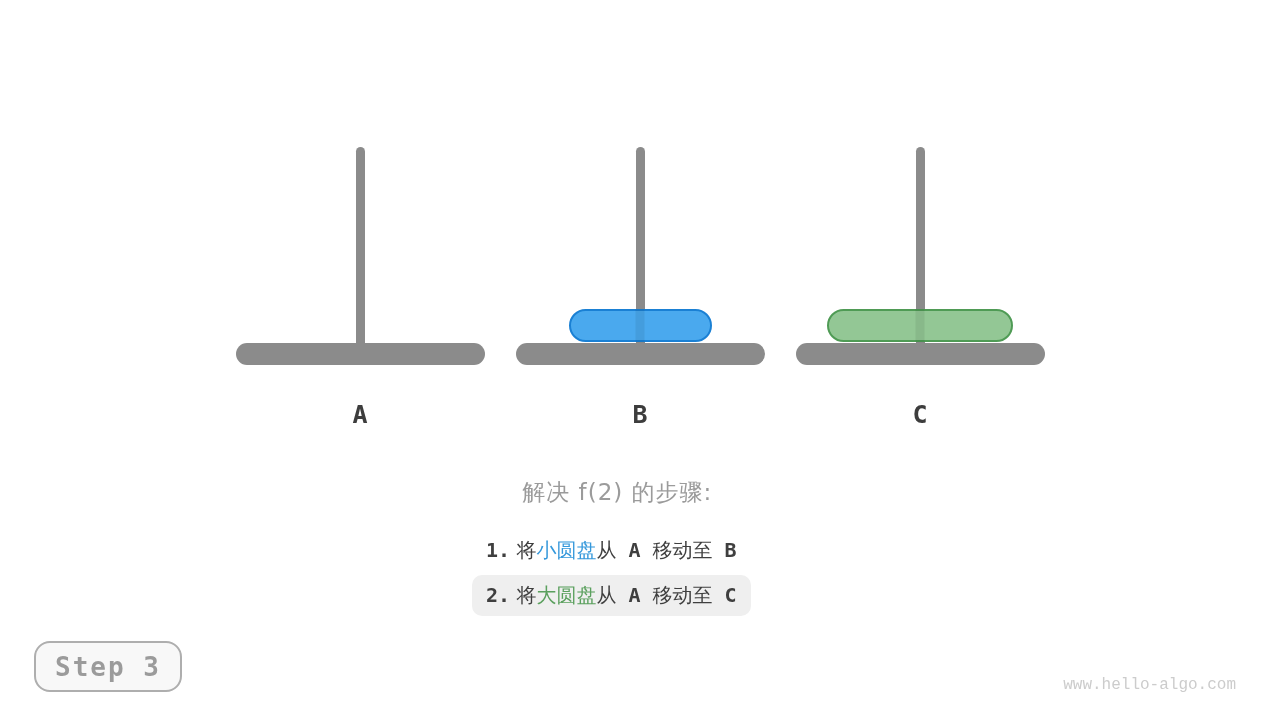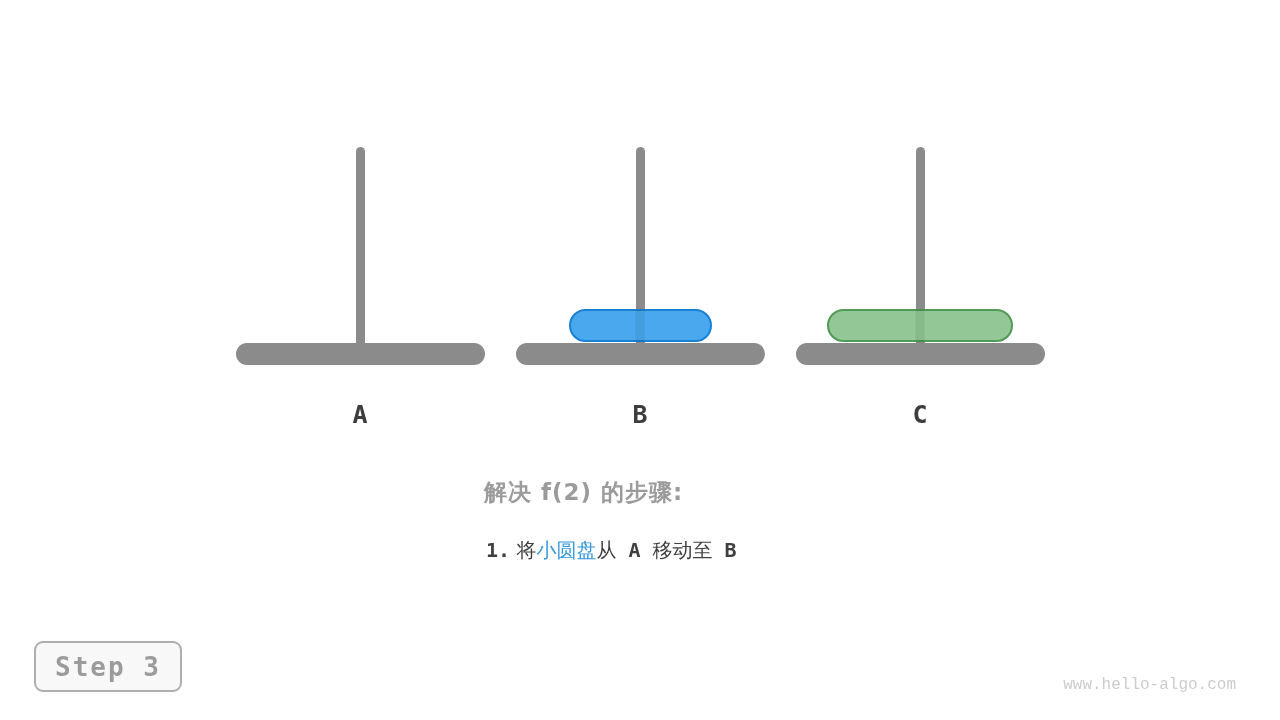--- a/index.html
+++ b/index.html
@@ -90,25 +90,26 @@
 
   
   .steps {
     position: absolute;
     left: 472px;
     top: 477px;
   }
   .steps-heading {
     margin-left: 12px;
     font-size: 23px;
-    font-weight: bold;
+    font-weight: normal;
     letter-spacing: 1px;
     color: var(--heading_gray, #9b9b9b);
     margin-bottom: 22px;
     white-space: nowrap;
+    text-align: center;
   }
   .step-line {
     font-size: 20px;
     color: var(--text_dark, #3f3f3f);
     white-space: nowrap;
     padding: 7px 14px;
     border-radius: 10px;
     margin-bottom: 4px;
   }
   .step-line.highlighted { background: var(--highlight_bg, #efefef); }
@@ -122,21 +123,21 @@
 
   
   .step-badge {
     position: absolute;
     left: 34px;
     top: 641px;
     width: 148px;
     height: 51px;
     background: var(--badge_bg, #f8f8f8);
     border: 2px solid var(--badge_border, #aeaeae);
-    border-radius: 9px;
+    border-radius: 16px;
     display: flex;
     align-items: center;
     justify-content: center;
     font-family: "DejaVu Sans Mono", "Liberation Mono", monospace;
     font-size: 26px;
     font-weight: bold;
     letter-spacing: 2px;
     color: var(--badge_text, #9b9b9b);
   }
 
@@ -180,19 +181,23 @@
   </div>
 
   <div class="steps">
     <div class="steps-heading">解决 f(2) 的步骤:</div>
 
     <div class="step-line">
       <span class="num">1.</span>
       <span>将</span><span class="disk-ref blue">小圆盘</span><span>从</span><span class="peg-ref"> A </span><span>移动至</span><span class="peg-ref"> B</span>
     </div>
 
+    <div class="step-line highlighted">
+      <span class="num">2.</span>
+      <span>将</span><span class="disk-ref green">大圆盘</span><span>从</span><span class="peg-ref"> A </span><span>移动至</span><span class="peg-ref"> C</span>
+    </div>
   </div>
 
   <div class="step-badge">Step 3</div>
 
   <div class="watermark">www.hello-algo.com</div>
 
 </div>
 
 </body></html>

